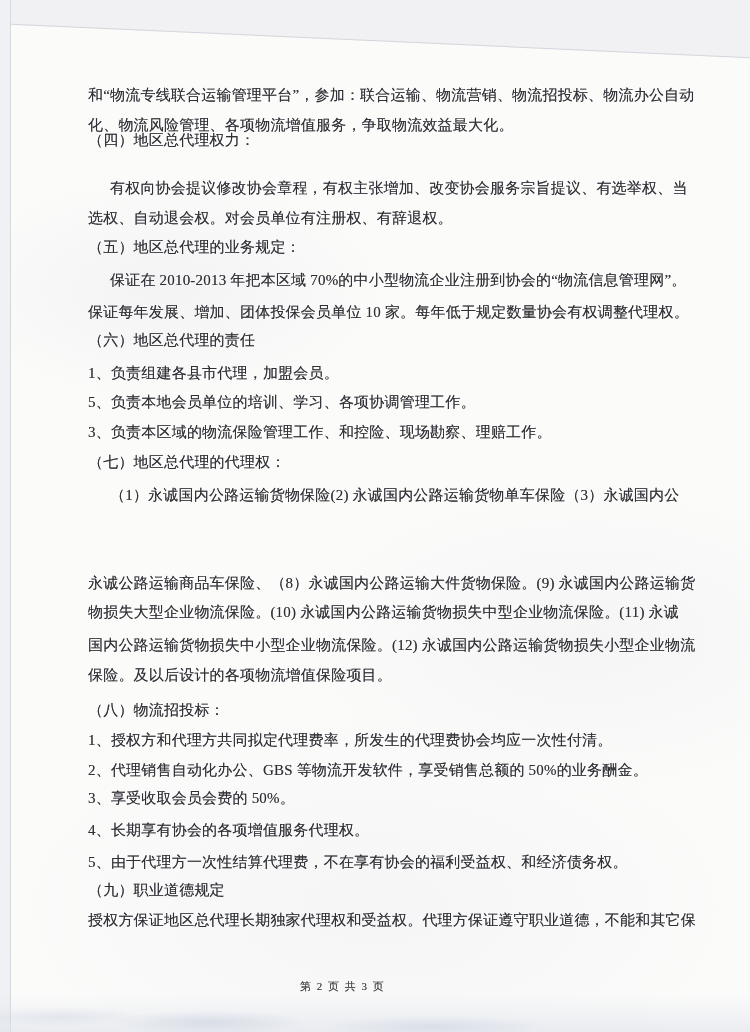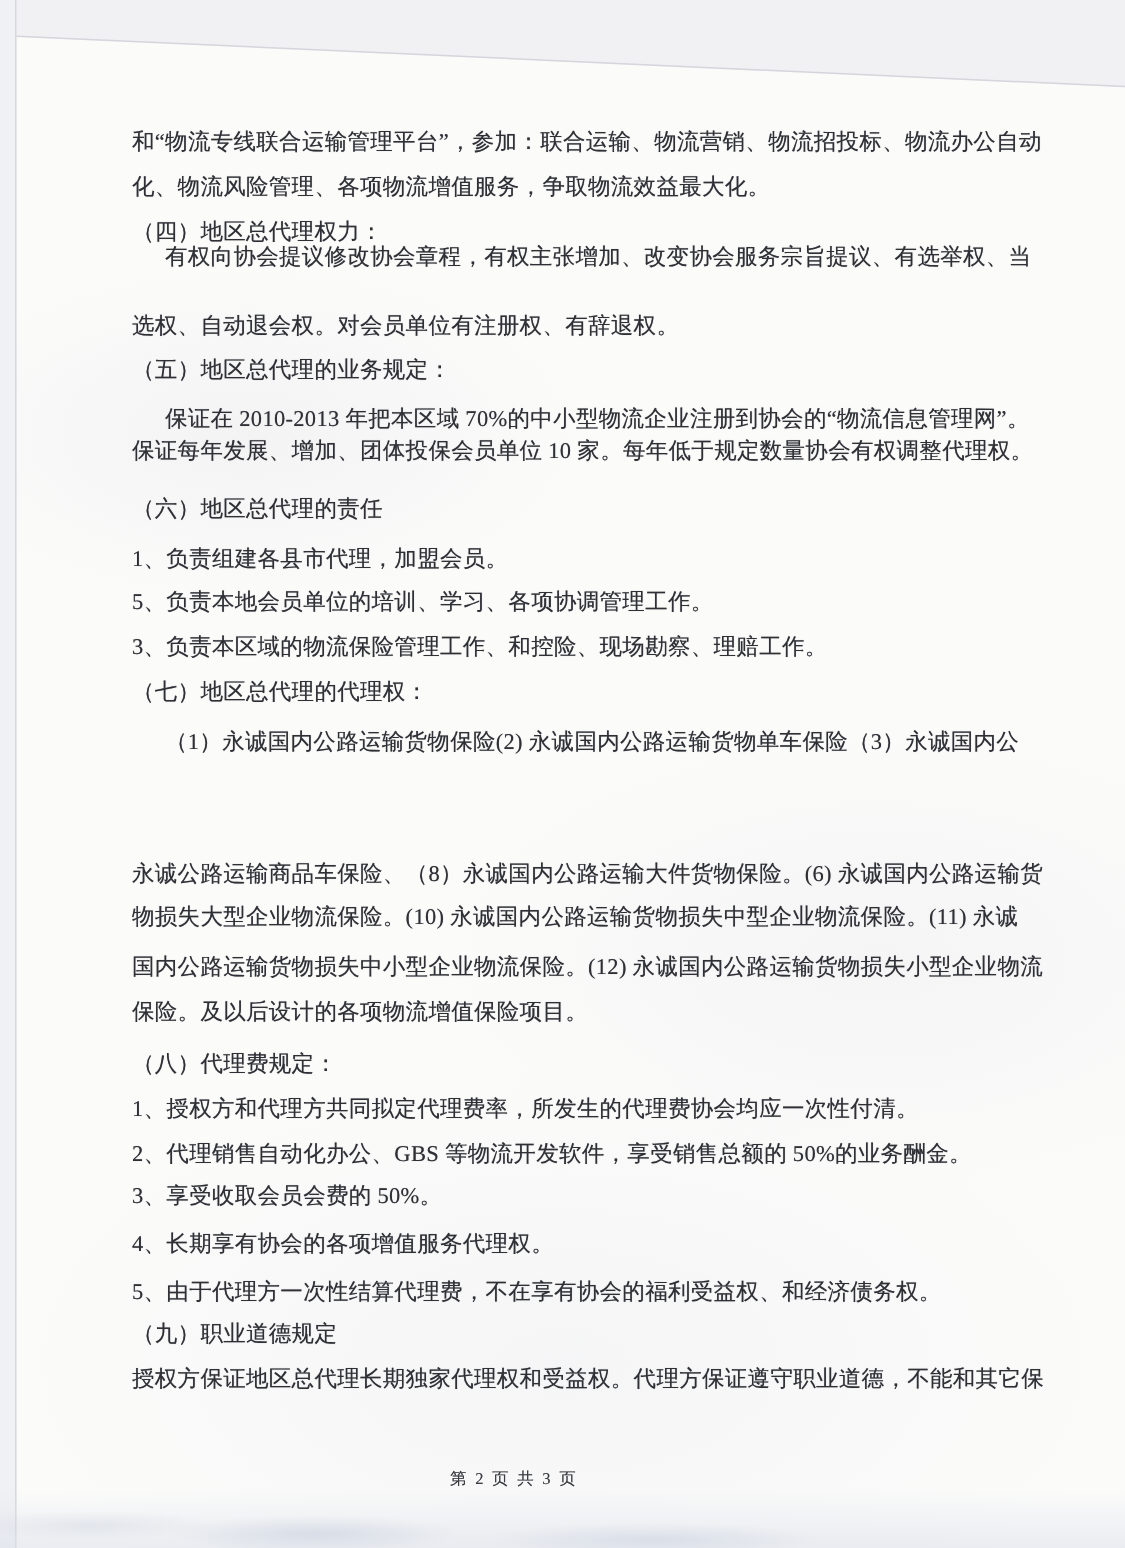--- a/index.html
+++ b/index.html
@@ -52,37 +52,37 @@
 </style>
 </head>
 <body>
 
 <div class="scan">
   <div class="top-wedge"></div>
   <div class="left-strip"></div>
 
   <div class="line" style="top:87px">和“物流专线联合运输管理平台”，参加：联合运输、物流营销、物流招投标、物流办公自动</div>
   <div class="line" style="top:117px">化、物流风险管理、各项物流增值服务，争取物流效益最大化。</div>
-  <div class="line" style="top:147px">（四）地区总代理权力：</div>
-  <div class="line indent" style="top:164px">有权向协会提议修改协会章程，有权主张增加、改变协会服务宗旨提议、有选举权、当</div>
+  <div class="line" style="top:132px">（四）地区总代理权力：</div>
+  <div class="line indent" style="top:180px">有权向协会提议修改协会章程，有权主张增加、改变协会服务宗旨提议、有选举权、当</div>
   <div class="line" style="top:210px">选权、自动退会权。对会员单位有注册权、有辞退权。</div>
   <div class="line" style="top:239px">（五）地区总代理的业务规定：</div>
   <div class="line indent" style="top:272px">保证在 2010-2013 年把本区域 70%的中小型物流企业注册到协会的“物流信息管理网”。</div>
-  <div class="line" style="top:293px">保证每年发展、增加、团体投保会员单位 10 家。每年低于规定数量协会有权调整代理权。</div>
+  <div class="line" style="top:304px">保证每年发展、增加、团体投保会员单位 10 家。每年低于规定数量协会有权调整代理权。</div>
   <div class="line" style="top:332px">（六）地区总代理的责任</div>
   <div class="line" style="top:365px">1、负责组建各县市代理，加盟会员。</div>
   <div class="line" style="top:394px">5、负责本地会员单位的培训、学习、各项协调管理工作。</div>
   <div class="line" style="top:424px">3、负责本区域的物流保险管理工作、和控险、现场勘察、理赔工作。</div>
   <div class="line" style="top:454px">（七）地区总代理的代理权：</div>
   <div class="line indent" style="top:487px">（1）永诚国内公路运输货物保险(2) 永诚国内公路运输货物单车保险（3）永诚国内公</div>
-  <div class="line" style="top:575px">永诚公路运输商品车保险、（8）永诚国内公路运输大件货物保险。(6) 永诚国内公路运输货</div>
+  <div class="line" style="top:575px">永诚公路运输商品车保险、（8）永诚国内公路运输大件货物保险。(9) 永诚国内公路运输货</div>
   <div class="line" style="top:604px">物损失大型企业物流保险。(10) 永诚国内公路运输货物损失中型企业物流保险。(11) 永诚</div>
   <div class="line" style="top:637px">国内公路运输货物损失中小型企业物流保险。(12) 永诚国内公路运输货物损失小型企业物流</div>
   <div class="line" style="top:667px">保险。及以后设计的各项物流增值保险项目。</div>
-  <div class="line" style="top:702px">（八）代理费规定：</div>
+  <div class="line" style="top:702px">（八）物流招投标：</div>
   <div class="line" style="top:732px">1、授权方和代理方共同拟定代理费率，所发生的代理费协会均应一次性付清。</div>
   <div class="line" style="top:762px">2、代理销售自动化办公、GBS 等物流开发软件，享受销售总额的 50%的业务酬金。</div>
   <div class="line" style="top:790px">3、享受收取会员会费的 50%。</div>
   <div class="line" style="top:822px">4、长期享有协会的各项增值服务代理权。</div>
   <div class="line" style="top:854px">5、由于代理方一次性结算代理费，不在享有协会的福利受益权、和经济债务权。</div>
   <div class="line" style="top:882px">（九）职业道德规定</div>
   <div class="line" style="top:912px">授权方保证地区总代理长期独家代理权和受益权。代理方保证遵守职业道德，不能和其它保</div>
 
   <div class="footer">第 2 页 共 3 页</div>
 

